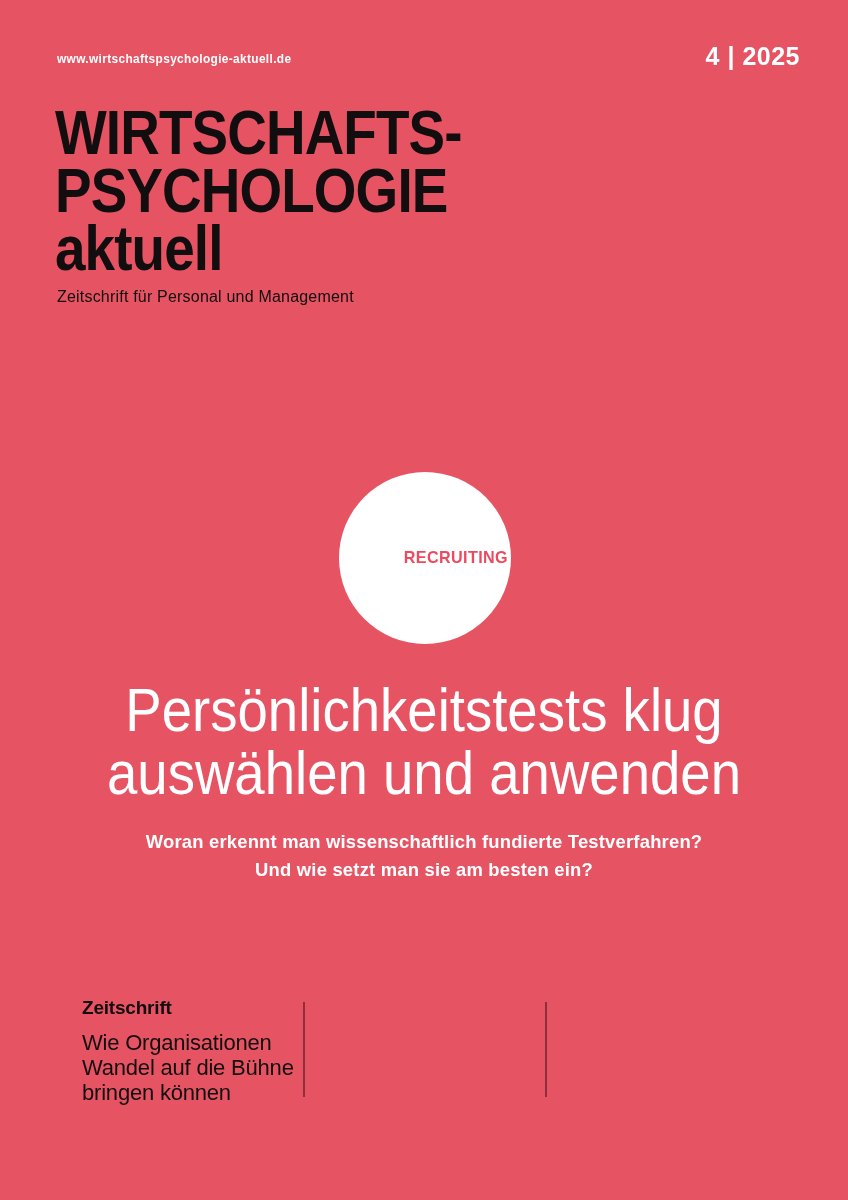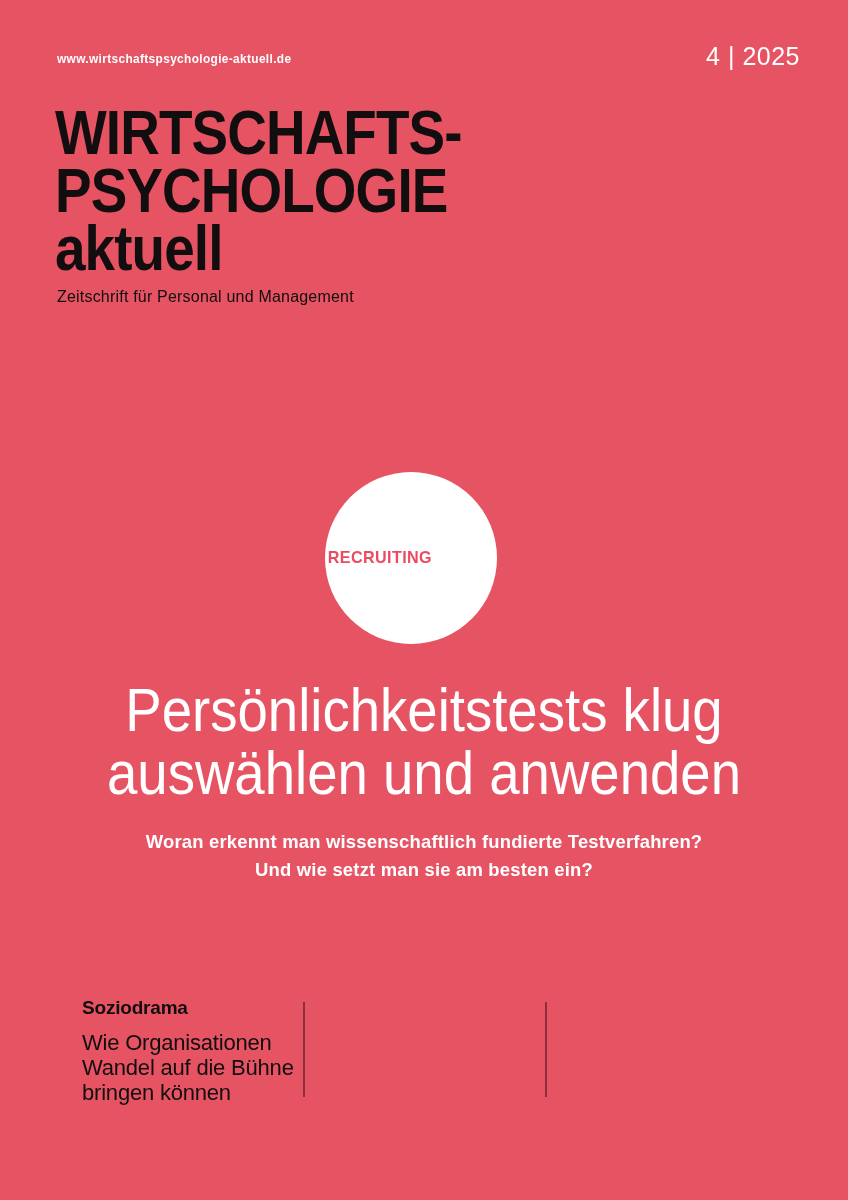--- a/index.html
+++ b/index.html
@@ -24,43 +24,43 @@
   }
   .site-url{
     color:var(--paper-white);
     font-size:13.5px;font-weight:bold;letter-spacing:.4px;
     transform:scaleX(.88);transform-origin:left top;
     margin-top:9px;
     white-space:nowrap;
   }
   .issue-number{
     color:var(--paper-white);
-    font-size:25px;font-weight:normal;letter-spacing:.5px;
+    font-size:25px;font-weight:bold;letter-spacing:.5px;
     white-space:nowrap;
   }
   .masthead{
     position:absolute;left:55px;top:103px;
     transform:scaleX(.87);transform-origin:left top;
     color:var(--ink-black);
   }
   .masthead .line{
     font-size:63px;font-weight:bold;line-height:58px;
     letter-spacing:-1px;white-space:nowrap;
   }
   .tagline{
     position:absolute;left:57px;top:288px;
     color:var(--ink-black);
     font-size:16px;letter-spacing:.2px;
     white-space:nowrap;
   }
   .topic-badge{
-    position:absolute;left:325px;top:472px;
+    position:absolute;left:339px;top:472px;
     width:172px;height:172px;border-radius:50%;
     background:var(--paper-white);
-    display:flex;align-items:center;justify-content:flex-start;
+    display:flex;align-items:center;justify-content:flex-end;
   }
   .topic-badge .badge-label{
     color:var(--accent-red);
     font-size:17px;font-weight:bold;letter-spacing:.4px;
     transform:scaleX(.95);
     white-space:nowrap;
   }
   .headline{
     position:absolute;left:0;top:678px;width:848px;
     text-align:center;
@@ -123,21 +123,21 @@
 </div>
 
 <div class="headline">Persönlichkeitstests klug
 auswählen und anwenden</div>
 
 <div class="subheadline">Woran erkennt man wissenschaftlich fundierte Testverfahren?
 Und wie setzt man sie am besten ein?</div>
 
 <div class="footer-teasers">
   <div class="teaser-col c1">
-    <div class="teaser-title">Soziodrama</div>
+    <div class="teaser-title">Zeitschrift</div>
     <div class="teaser-body">Wie Organisationen
 Wandel auf die Bühne
 bringen können</div>
   </div>
   <div class="v-divider"></div>
   <div class="gap-a"></div>
   <div class="teaser-col c2">
   </div>
   <div class="v-divider"></div>
   <div class="gap-b"></div>

